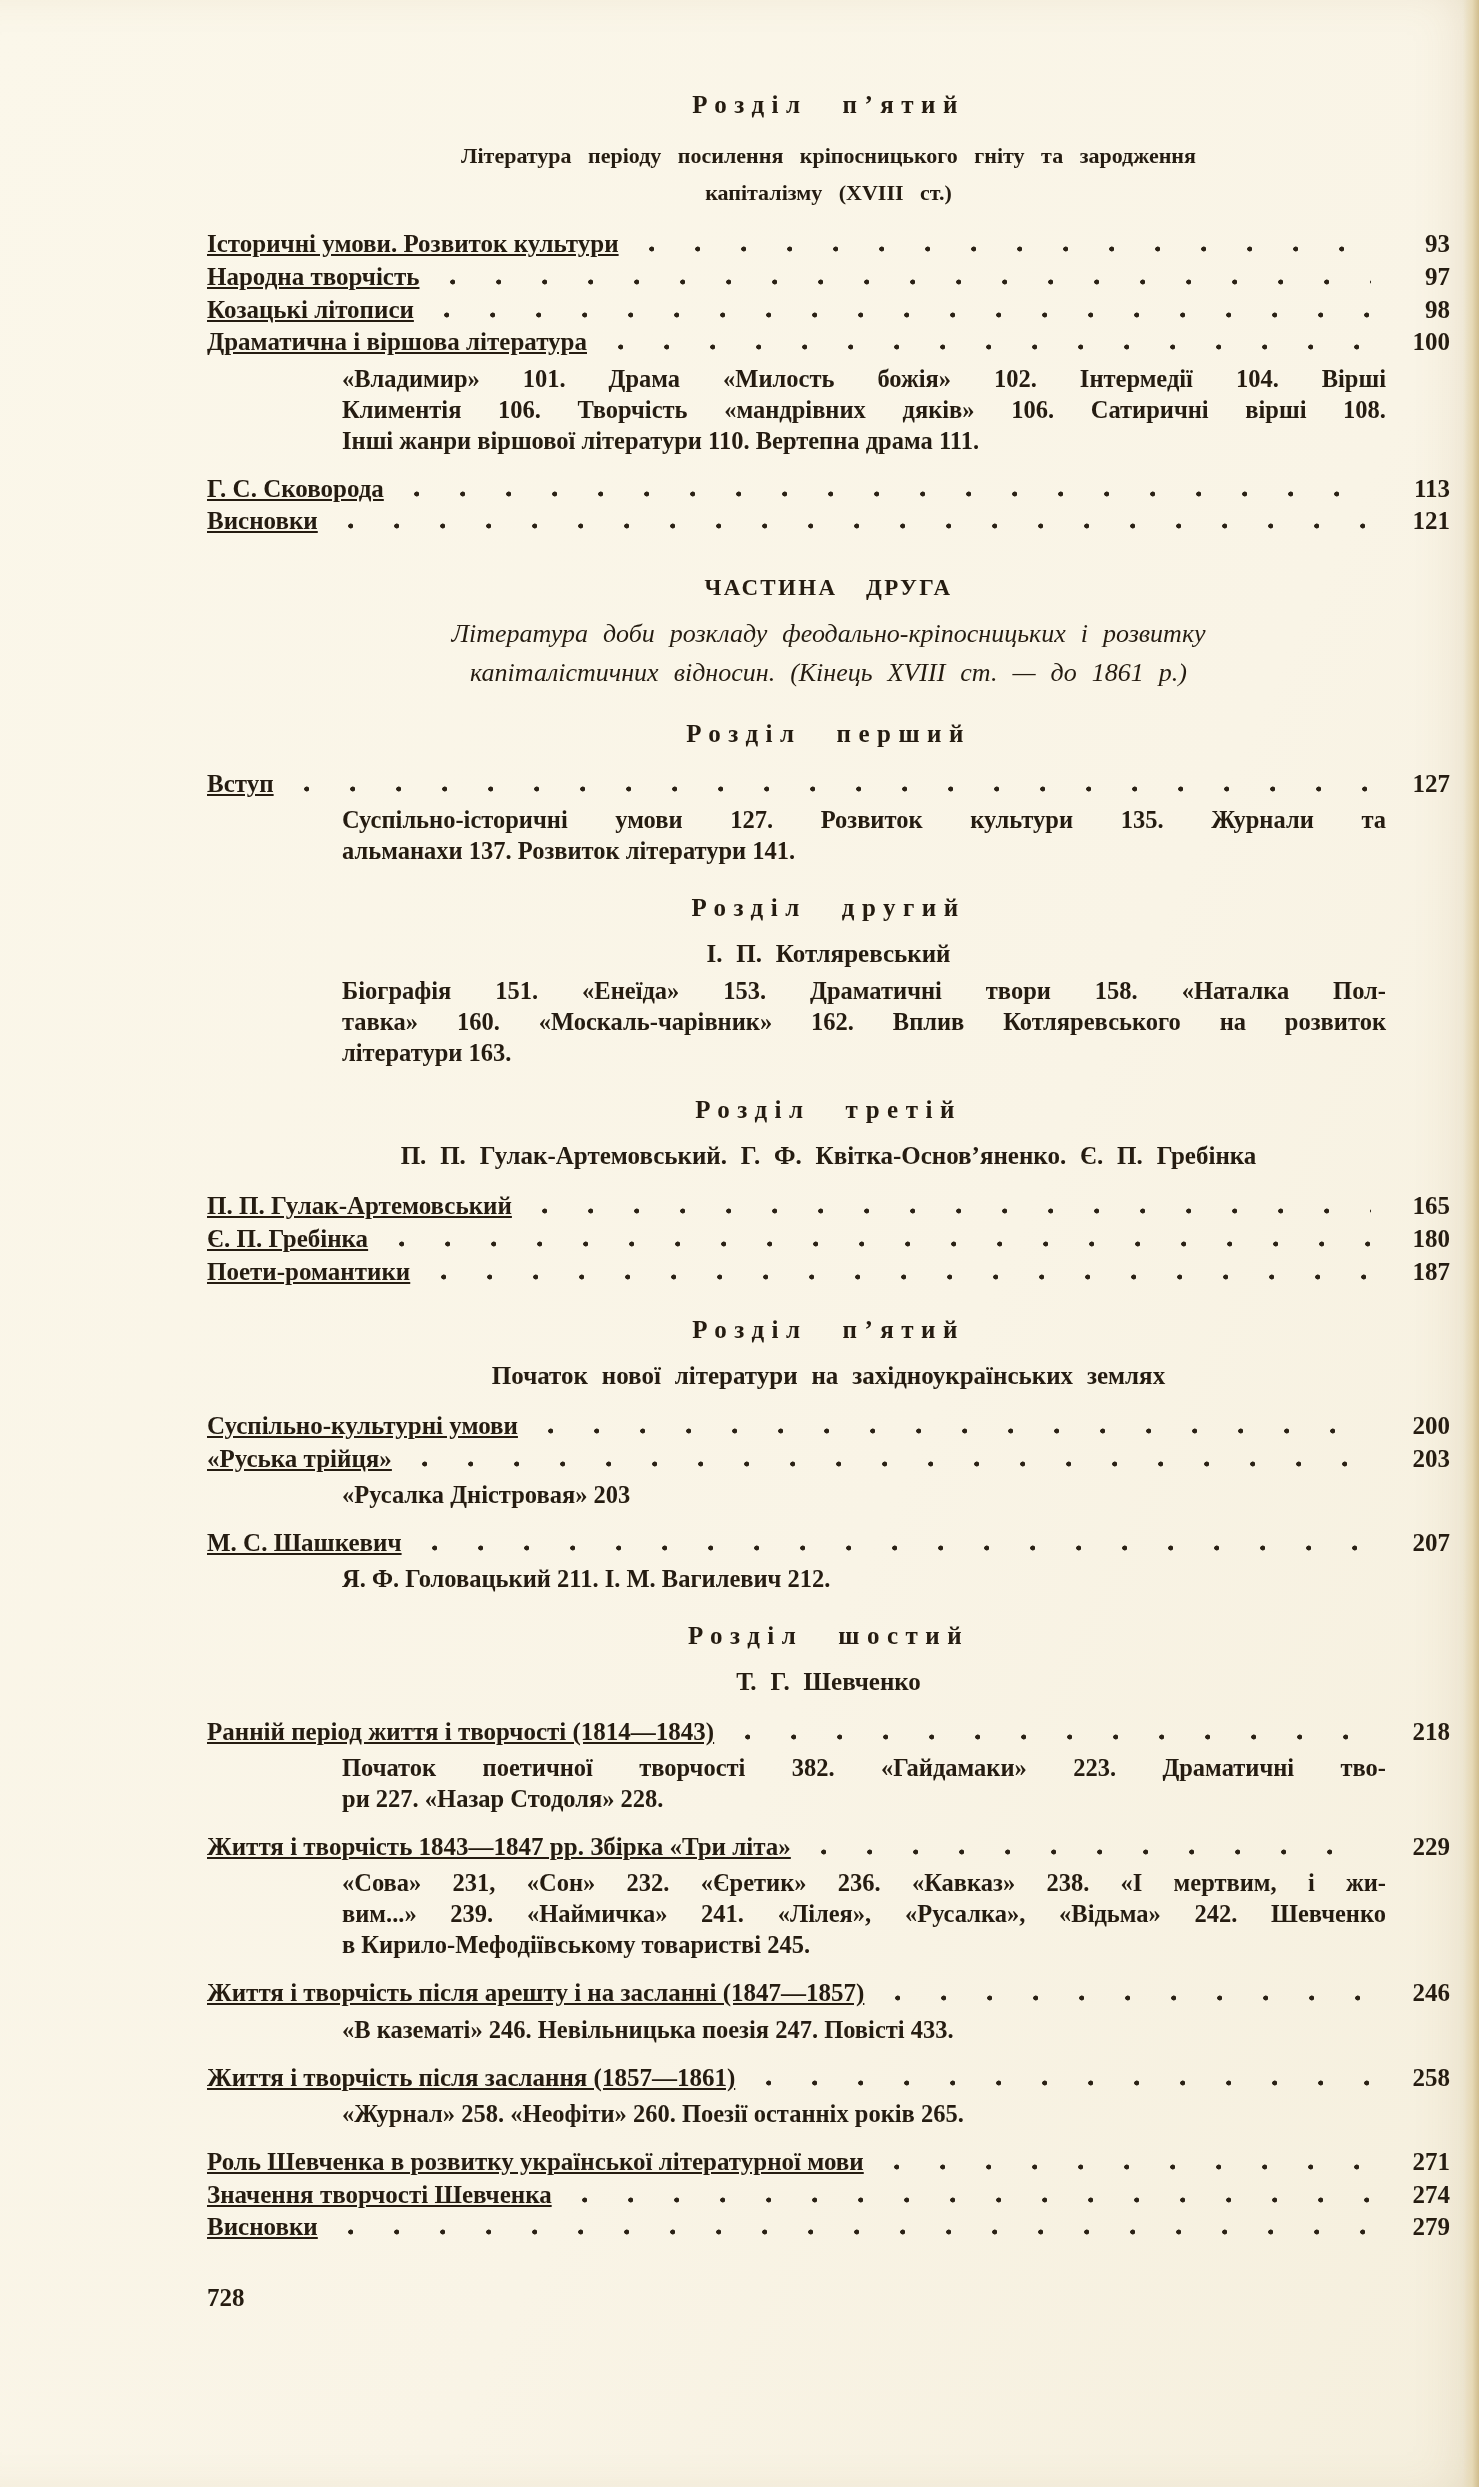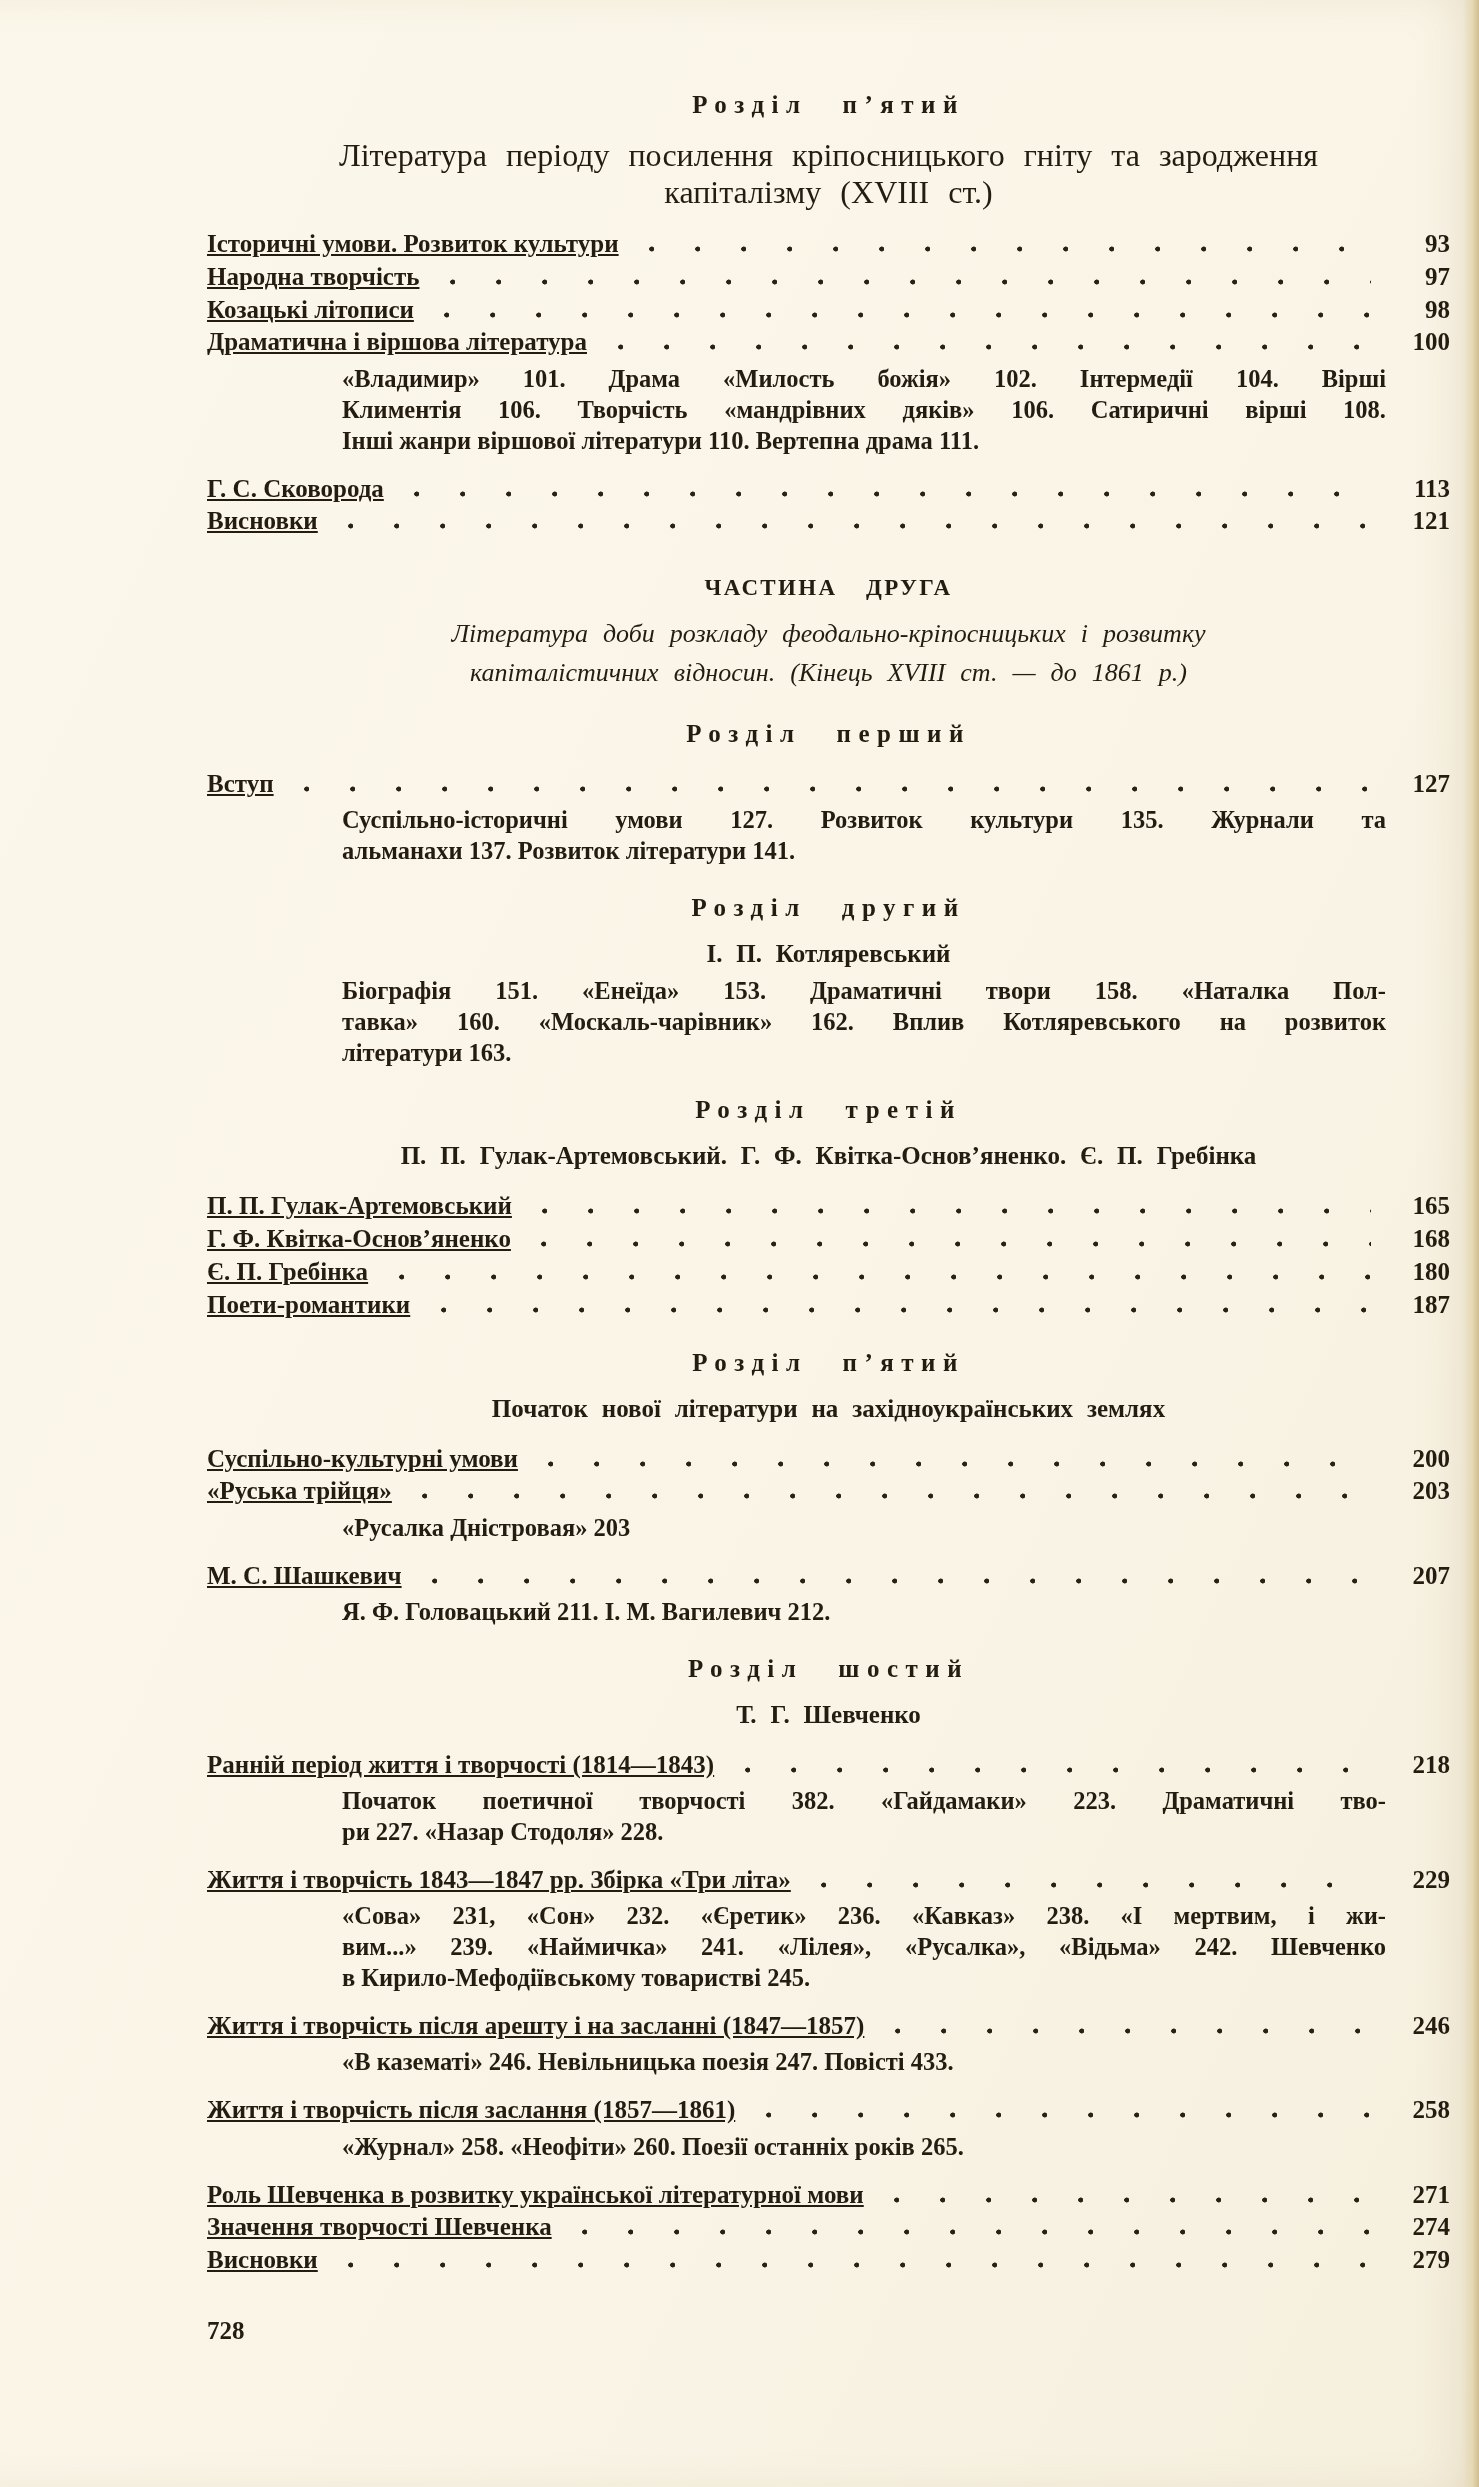--- a/index.html
+++ b/index.html
@@ -44,21 +44,21 @@
   .part-heading {
     margin-top: 34px;
     text-align: center;
     font-size: 23px;
     line-height: 34px;
     letter-spacing: 0.10em;
     word-spacing: 0.9em;
   }
   .title-block { margin-top: 15px; text-align: center; }
   .title-line {
-    font-size: 32px; font-weight: 400;
+    font-size: 22px; font-weight: 700;
     line-height: 37px; word-spacing: 11px;
   }
   .italic-block { margin-top: 8.5px; text-align: center; }
   .italic-line {
     font-style: italic; font-weight: 500;
     font-size: 26px; line-height: 39px; word-spacing: 8.5px;
   }
   .center-line {
     margin-top: 10px; text-align: center;
     line-height: 34px; word-spacing: 7.6px;
@@ -161,25 +161,20 @@
           <div class="sub-line">літератури 163.</div>
         </div>
         <div class="h-chapter">Розділ третій</div>
         <div class="center-line">П. П. Гулак-Артемовський. Г. Ф. Квітка-Основ’яненко. Є. П. Гребінка</div>
         <div class="entry">
           <span class="lbl">П. П. Гулак-Артемовський</span>
           <span class="dots"></span>
           <span class="pg">165</span>
         </div>
         <div class="entry">
-          <span class="lbl">Г. Ф. Квітка-Основ’яненко</span>
-          <span class="dots"></span>
-          <span class="pg">168</span>
-        </div>
-        <div class="entry">
           <span class="lbl">Є. П. Гребінка</span>
           <span class="dots"></span>
           <span class="pg">180</span>
         </div>
         <div class="entry">
           <span class="lbl">Поети-романтики</span>
           <span class="dots"></span>
           <span class="pg">187</span>
         </div>
         <div class="h-chapter">Розділ п’ятий</div>

